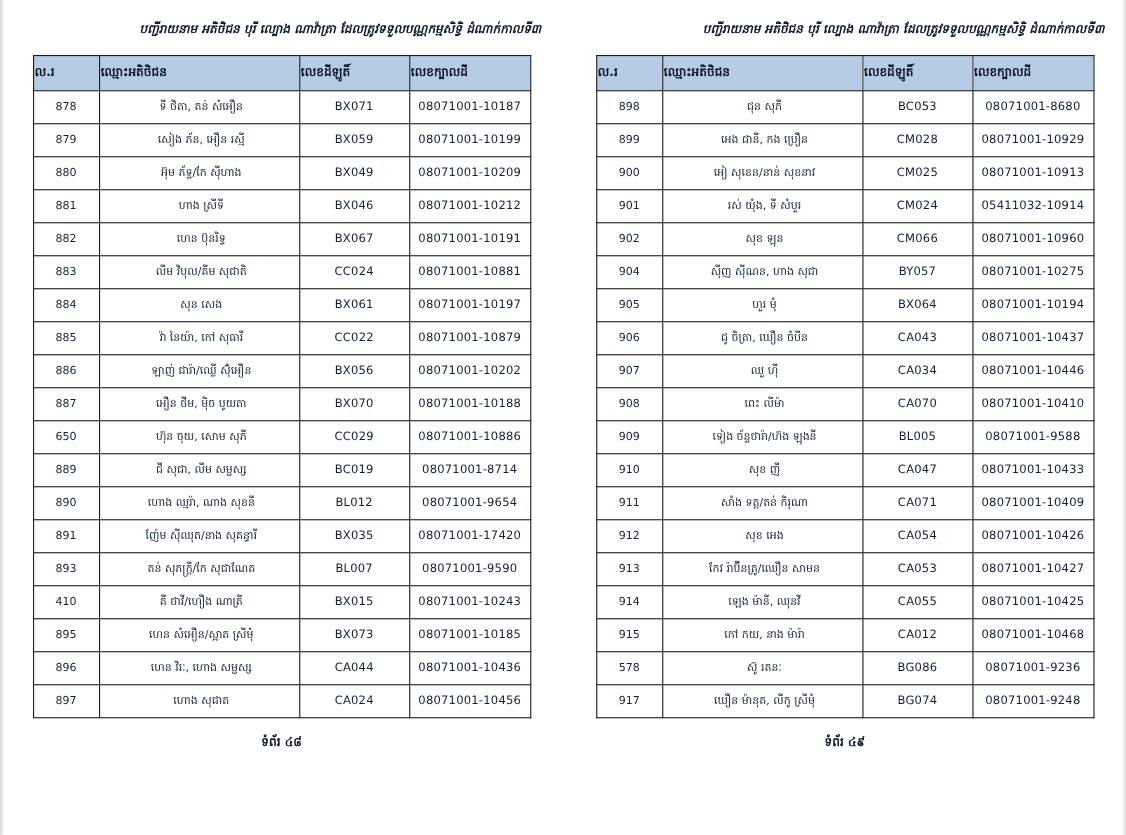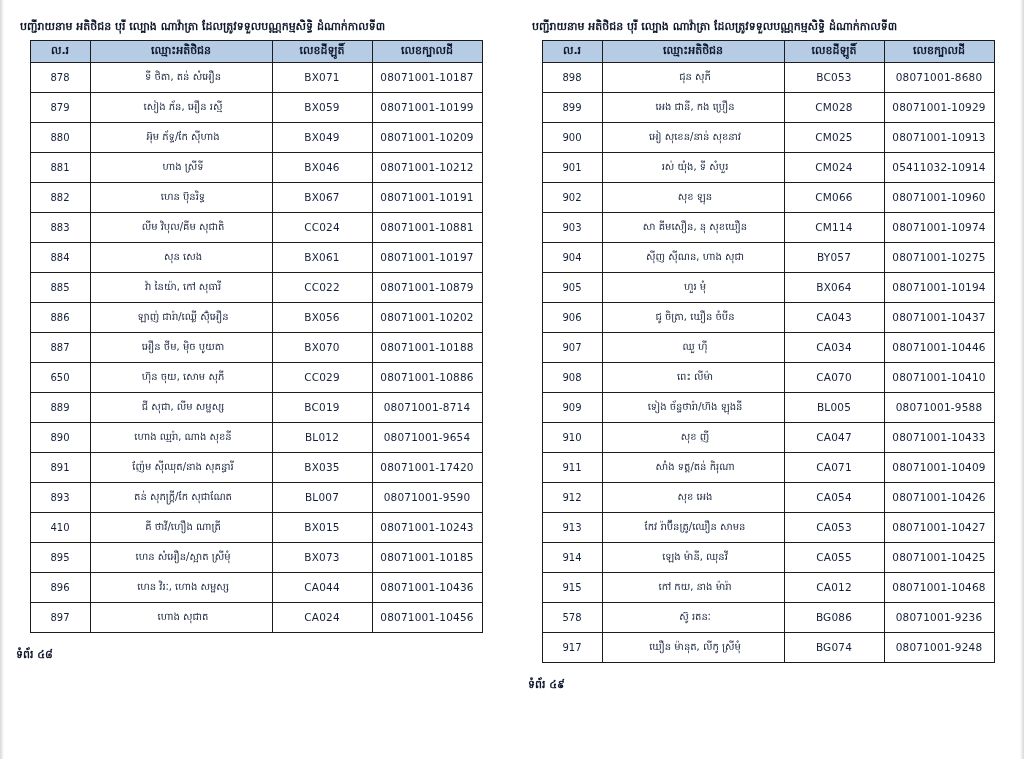--- a/index.html
+++ b/index.html
@@ -9,47 +9,48 @@
     font-family:"DejaVu Sans","Liberation Sans",sans-serif;
     color:#14203a;
     position:relative;
     overflow:hidden;
   }
   .scan-edge{position:absolute;top:0;bottom:0;width:4px;background:linear-gradient(90deg,#d8d8d8,#ffffff);}
   .scan-edge.right{right:0;background:linear-gradient(270deg,#d8d8d8,#ffffff);}
   .spread{display:flex;width:1024px;height:759px;}
   .sheet{width:512px;height:759px;position:relative;box-sizing:border-box;padding:14px 16px 0 16px;}
   .doc-title{
-    text-align:left;
+    text-align:right;
     font-weight:bold;
     font-size:11px;
     color:#10182c;
-    margin:6px 4px 6px 4px;
+    margin:6px 4px 16px 4px;
     line-height:1.25;
     letter-spacing:0px;
+    font-style:italic;
   }
   table.roster{
     border-collapse:collapse;
     width:452px;
     margin:0 auto;
     table-layout:fixed;
   }
   table.roster th, table.roster td{
     border:1.6px solid #1c1c1c;
     box-sizing:border-box;
     overflow:hidden;
     white-space:nowrap;
   }
   table.roster thead th{
     background:#b6cce4;
-    height:22px;
+    height:32px;
     font-size:11px;
     font-weight:bold;
     color:#10182c;
-    text-align:center;
+    text-align:left;
   }
   table.roster tbody td{
     height:30px;
     font-size:10px;
     color:#14203a;
     text-align:center;
     padding:0 3px;
   }
   table.roster tbody td.name{
     text-align:center;
@@ -57,20 +58,21 @@
   }
   table.roster tbody td.code, table.roster tbody td.titleno{
     font-size:10.5px;
     letter-spacing:0.2px;
   }
   col.c-no{width:60px;}
   col.c-name{width:182px;}
   col.c-lot{width:100px;}
   col.c-title{width:110px;}
   .page-footer{
+    text-align:center;
     font-weight:bold;
     font-size:11px;
     color:#10182c;
     margin-top:14px;
   }
 </style>
 </head>
 <body>
 
 <div class="scan-edge"></div>
@@ -257,26 +259,20 @@
             <td class="code">CM024</td>
             <td class="titleno">05411032-10914</td>
           </tr>
           <tr>
             <td>902</td>
             <td class="name">សុខ ឡុន</td>
             <td class="code">CM066</td>
             <td class="titleno">08071001-10960</td>
           </tr>
           <tr>
-            <td>903</td>
-            <td class="name">សា គីមសឿន, នុ សុខឃឿន</td>
-            <td class="code">CM114</td>
-            <td class="titleno">08071001-10974</td>
-          </tr>
-          <tr>
             <td>904</td>
             <td class="name">ស៊ីញ ស៊ីណន, ហាង សុជា</td>
             <td class="code">BY057</td>
             <td class="titleno">08071001-10275</td>
           </tr>
           <tr>
             <td>905</td>
             <td class="name">ហួរ មុំ</td>
             <td class="code">BX064</td>
             <td class="titleno">08071001-10194</td>

